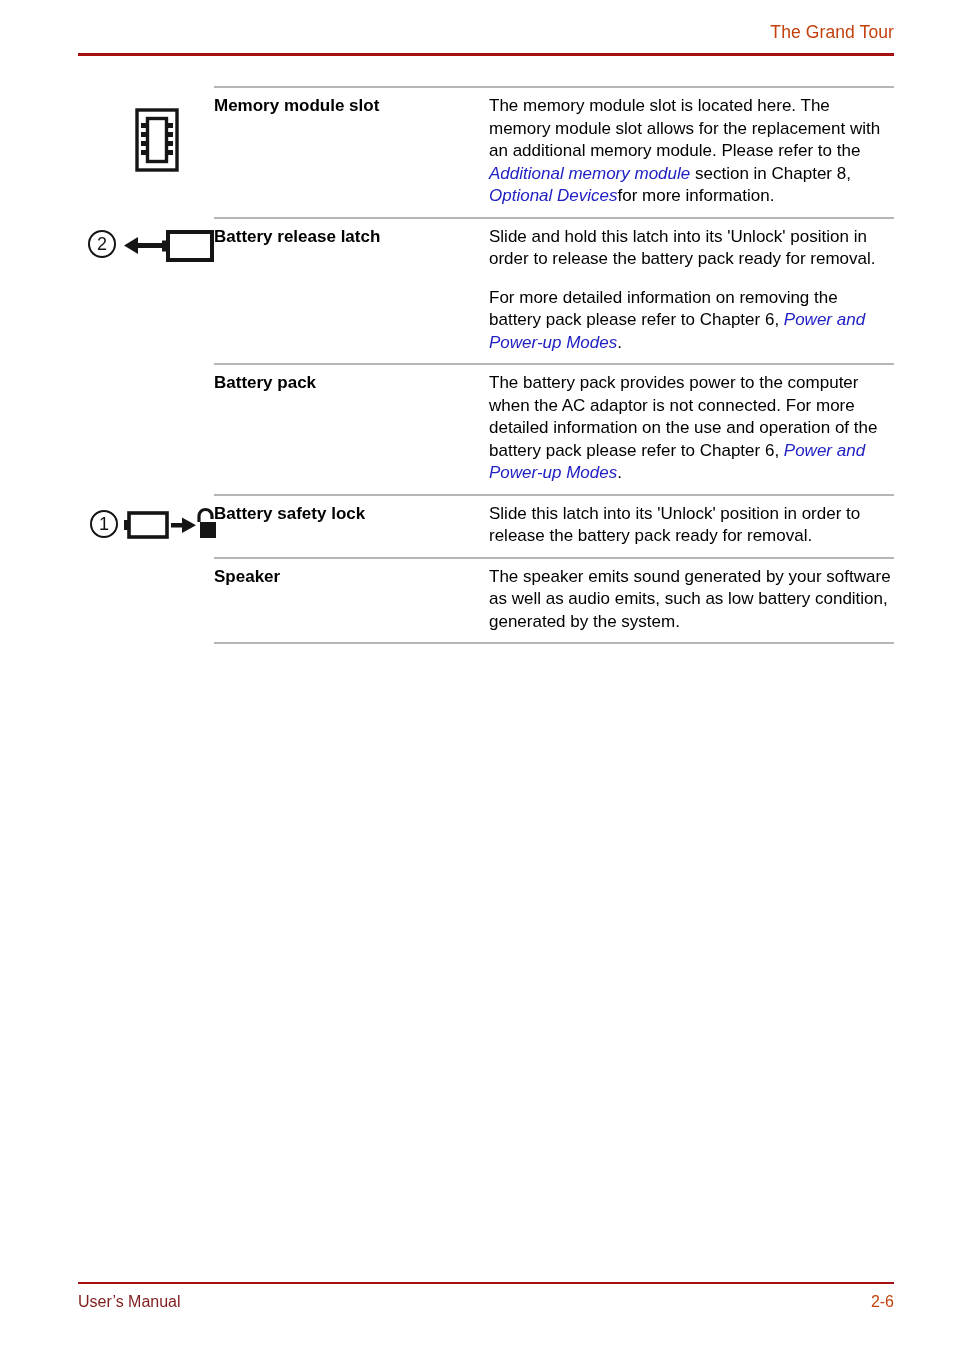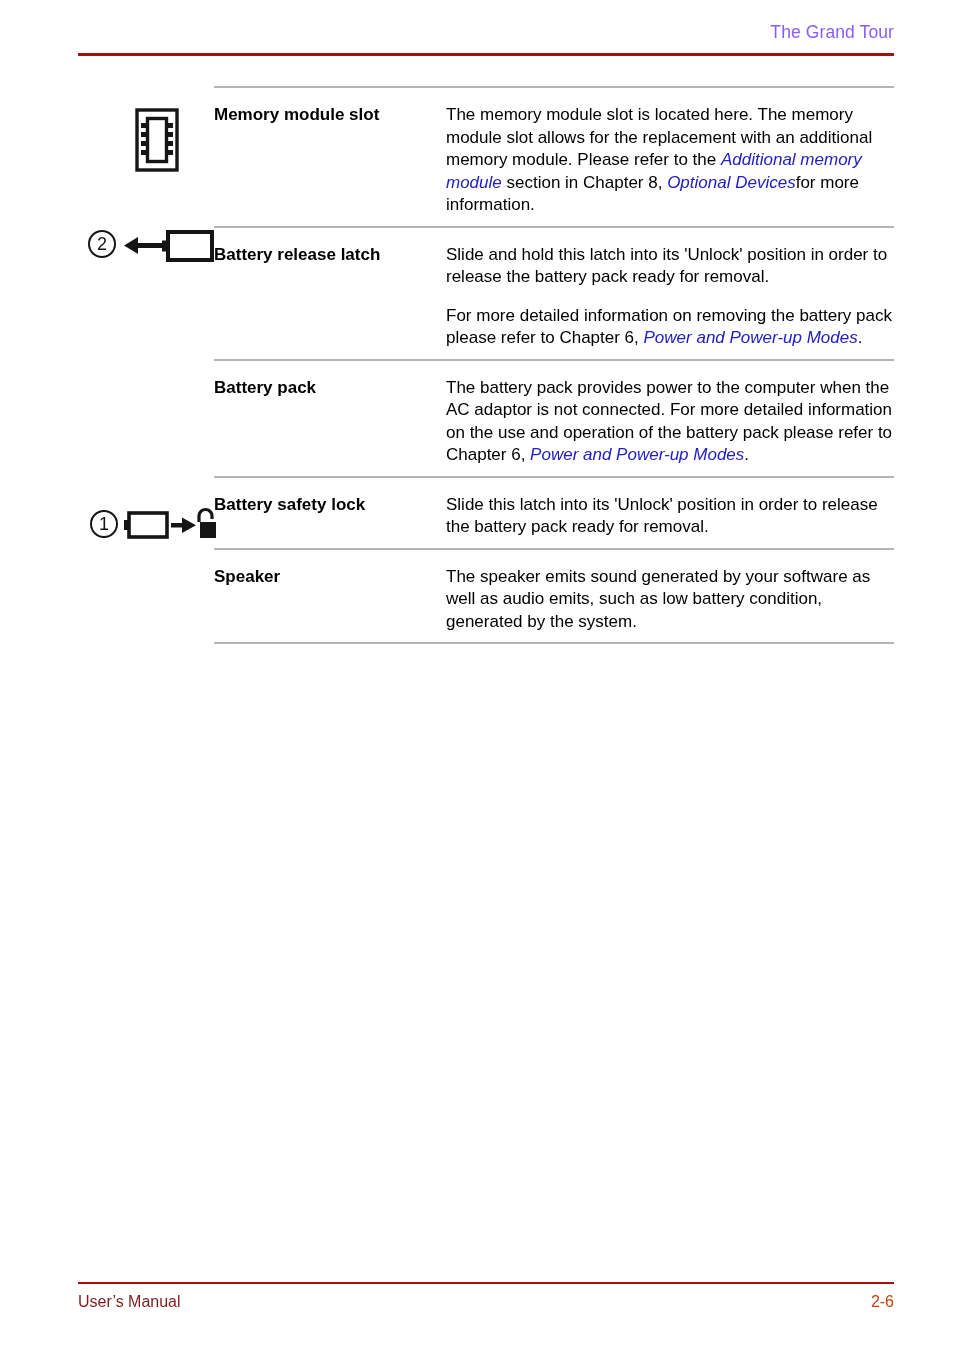--- a/index.html
+++ b/index.html
@@ -30,21 +30,21 @@
     left: 78px;
     top: 22px;
     width: 816px;
     height: 34px;
   }
   .header-title {
     position: absolute;
     right: 0;
     top: 0;
     font-size: 17.5px;
-    color: #8b5cf6;
+    color: #c2410c;
     white-space: nowrap;
     letter-spacing: 0.1px;
   }
   .header-rule {
     position: absolute;
     left: 0;
     top: 31px;
     width: 816px;
     height: 2.5px;
     background: #a50f0f;
@@ -94,36 +94,37 @@
     width: 680px;
     height: 2px;
     background: #b5b5b5;
   }
   .rule.thin {
     height: 1.6px;
   }
   .row {
     display: flex;
     align-items: flex-start;
-    padding-top: 16px;
+    padding-top: 7px;
     padding-bottom: 9px;
   }
   .cell-label {
     width: 232px;
     flex: 0 0 232px;
     font-size: 17px;
     font-weight: bold;
     line-height: 22.5px;
     padding-right: 8px;
     box-sizing: border-box;
   }
   .cell-desc {
     flex: 1 1 auto;
     font-size: 17px;
     line-height: 22.5px;
+    margin-left: 43px;
   }
   .cell-desc p {
     margin: 0 0 0 0;
   }
   .cell-desc p + p {
     margin-top: 16px;
   }
   .lnk {
     color: #2020c4;
     font-style: italic;

